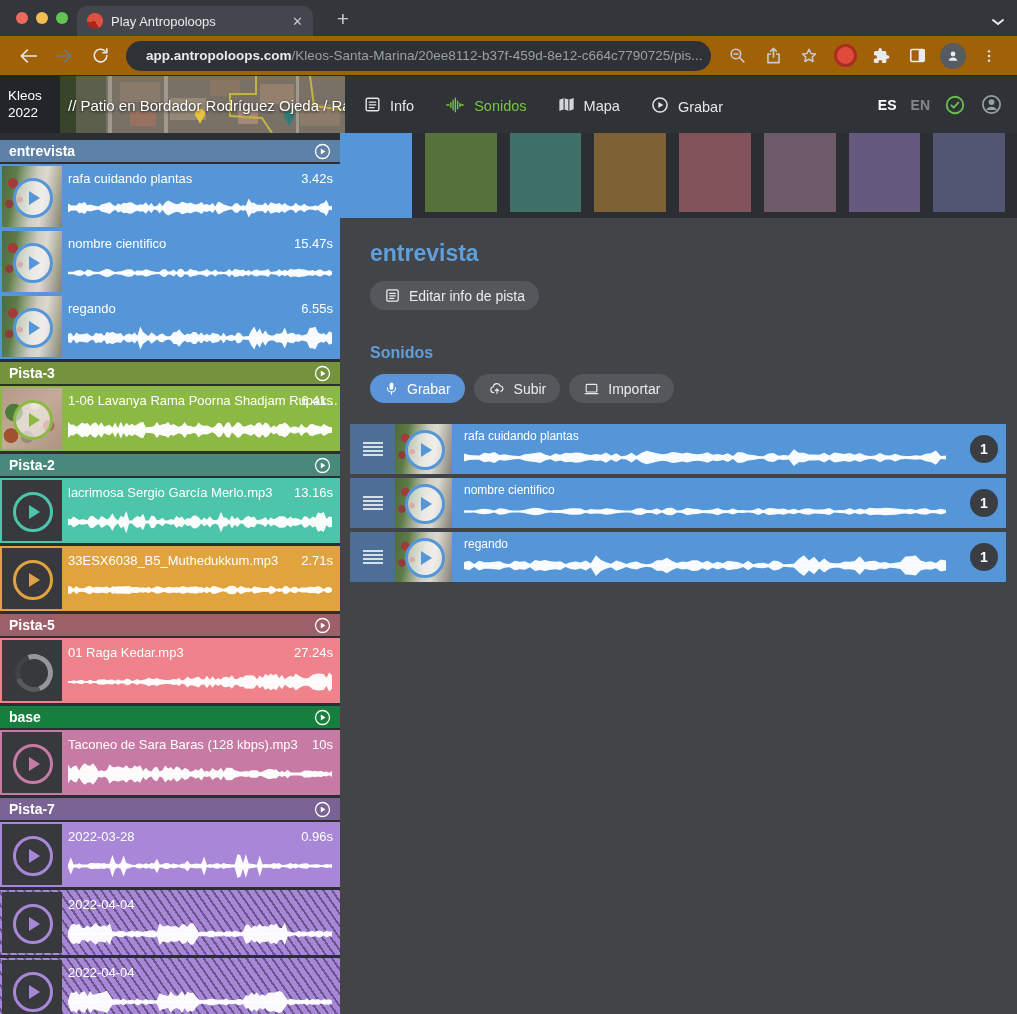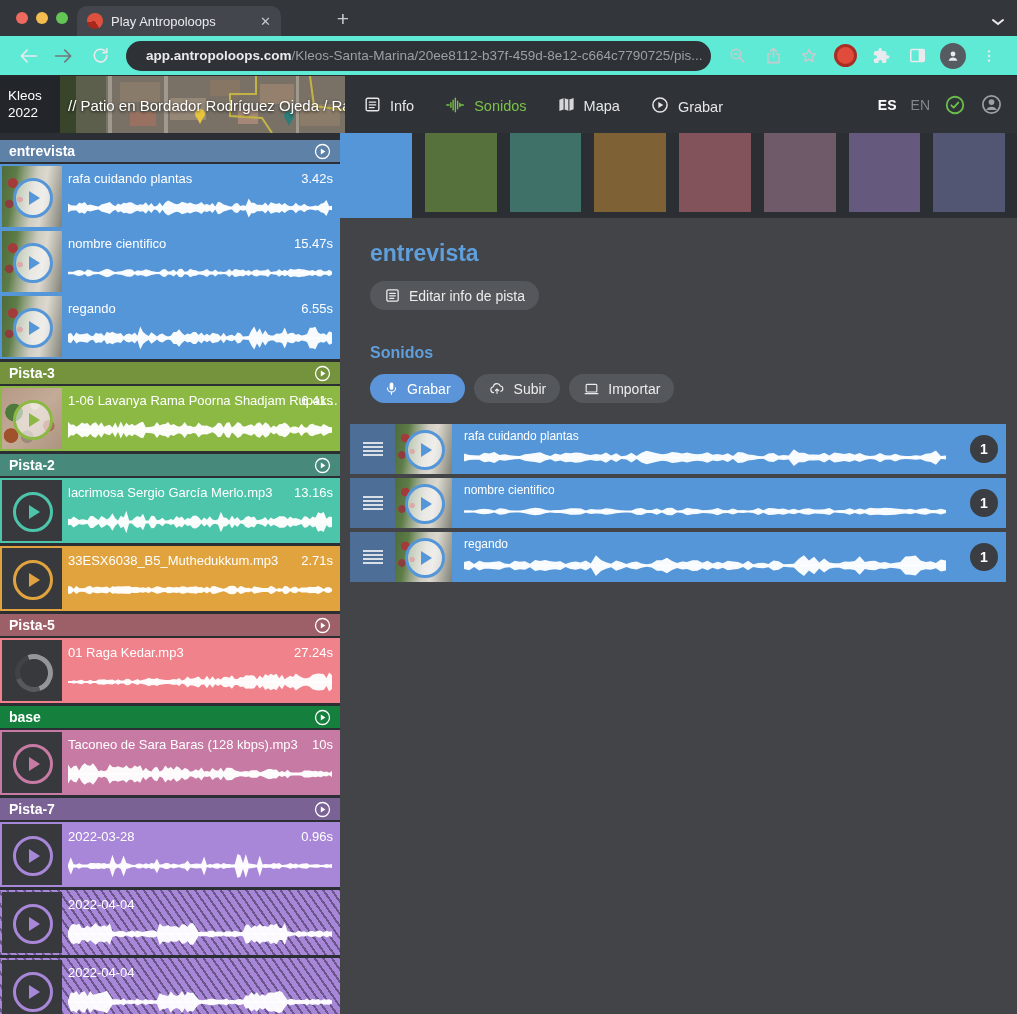--- a/index.html
+++ b/index.html
@@ -3,51 +3,51 @@
 <meta charset="utf-8">
 <style>
   html,body{margin:0;padding:0;}
   .screen{position:relative;width:1017px;height:1014px;overflow:hidden;background:#2b2e32;
           font-family:"Liberation Sans",sans-serif;-webkit-font-smoothing:antialiased;}
   
   .tabstrip{position:absolute;top:0;left:0;right:0;height:36px;background:#33373c;}
   .traffic{position:absolute;left:16px;top:12px;display:flex;gap:8px;}
   .traffic span{width:12px;height:12px;border-radius:50%;display:block;}
   .tl-close{background:#ee6a5f;} .tl-min{background:#f5bd4f;} .tl-zoom{background:#62c554;}
-  .tab{position:absolute;left:77px;top:6px;width:204px;height:30px;background:#43474d;
+  .tab{position:absolute;left:77px;top:6px;width:236px;height:30px;background:#43474d;
        border-radius:10px 10px 0 0;display:flex;align-items:center;padding:0 10px;box-sizing:border-box;}
   .favicon{width:16px;height:16px;border-radius:50%;flex:0 0 16px;
            background:conic-gradient(from 150deg,#a8281d 0 110deg,#e0503e 110deg 360deg);}
   .tab-title{flex:1;margin:0 8px;font-size:13px;color:#e8eaed;white-space:nowrap;overflow:hidden;}
   .tab-close{color:#c3c7cc;font-size:13px;line-height:1;cursor:default;}
   .newtab{position:absolute;left:330px;top:6px;width:26px;height:26px;color:#c7cbd0;font-size:21px;
           display:flex;align-items:center;justify-content:center;}
   .strip-chevron{position:absolute;right:12px;top:13px;}
-  .toolbar{position:absolute;top:36px;left:0;right:0;height:40px;background:#5eead4;
+  .toolbar{position:absolute;top:36px;left:0;right:0;height:40px;background:#a16207;
            display:flex;align-items:center;padding:0 10px;box-sizing:border-box;border-bottom:1px solid #26282b;}
   .tb-btn{width:26px;height:26px;display:flex;align-items:center;justify-content:center;margin:0 5px;flex:0 0 auto;}
   .url-pill{flex:1;height:30px;border-radius:15px;background:#2e3135;display:flex;align-items:center;
             padding:0 12px;margin:0 8px;overflow:hidden;white-space:nowrap;}
   .url-domain{color:#e8eaed;font-size:13.5px;font-weight:bold;margin-left:8px;}
   .url-path{color:#9aa0a6;font-size:13.5px;}
   .rec-dot{width:17px;height:17px;border-radius:50%;background:#e14b3c;border:3px solid #a92d23;box-sizing:content-box;}
   .avatar-circ{width:26px;height:26px;border-radius:50%;background:#565b61;display:flex;align-items:center;justify-content:center;}
   
   .app-header{position:absolute;top:76px;left:0;right:0;height:57px;background:#2f3337;display:flex;align-items:stretch;}
   .logo{width:60px;background:#22252a;color:#fff;font-size:13.5px;line-height:17px;padding:11px 0 0 8px;box-sizing:border-box;}
   .map-thumb{position:relative;width:285px;overflow:hidden;background:#8f8577;}
   .map-thumb svg{position:absolute;inset:0;}
   .breadcrumb{position:absolute;left:8px;top:50%;transform:translateY(-50%);color:#fff;font-size:15px;
               text-shadow:0 1px 3px rgba(0,0,0,.85);white-space:nowrap;}
   .nav{display:flex;align-items:center;margin-left:18px;gap:30px;}
   .nav-item{display:flex;align-items:flex-end;gap:8px;color:#e4e6e8;font-size:14.5px;}
   .nav-item.active{color:#7cc24a;}
   .hdr-right{margin-left:auto;display:flex;align-items:center;gap:14px;padding-right:14px;}
   .lang-es{color:#fff;font-weight:bold;font-size:14px;}
-  .lang-en{color:#83878c;font-weight:normal;font-size:14px;}
+  .lang-en{color:#83878c;font-weight:bold;font-size:14px;}
   
   .sidebar{position:absolute;left:0;top:133px;width:340px;bottom:0;background:#2b2e32;
            padding-top:7px;box-sizing:border-box;display:flex;flex-direction:column;gap:3px;overflow:hidden;}
   .main{position:absolute;left:340px;top:133px;right:0;bottom:0;display:flex;flex-direction:column;}
   .blocks{height:85px;background:#2b2e32;display:flex;gap:13px;padding-right:12px;align-items:flex-start;flex:0 0 auto;}
   .block{flex:1;height:79px;}
   .block.selected{height:85px;}
   .panel{flex:1;background:#434448;padding:14px 0 0 10px;position:relative;overflow:hidden;}
   .panel-title{color:#5f9fdc;font-size:23px;font-weight:bold;margin:8px 0 14px 20px;}
   .pill-btn{display:inline-flex;align-items:center;gap:8px;height:29px;border-radius:15px;background:#54575b;

